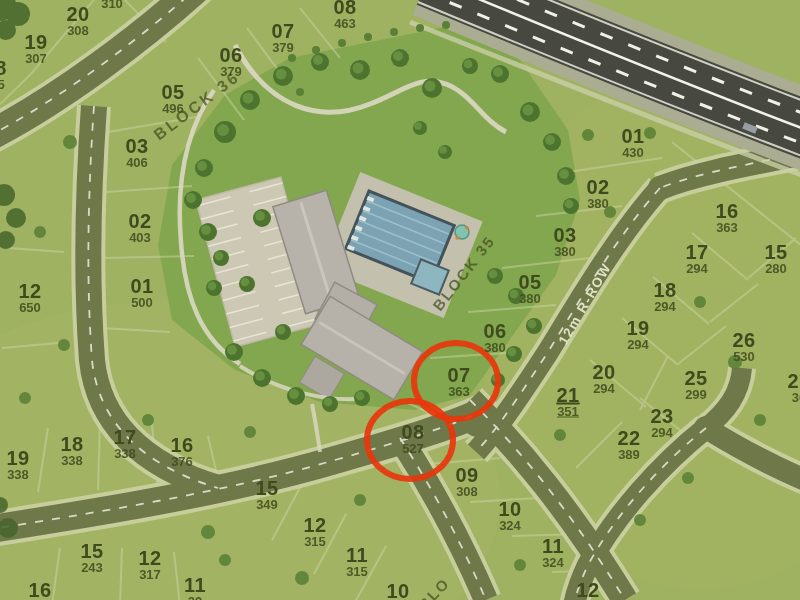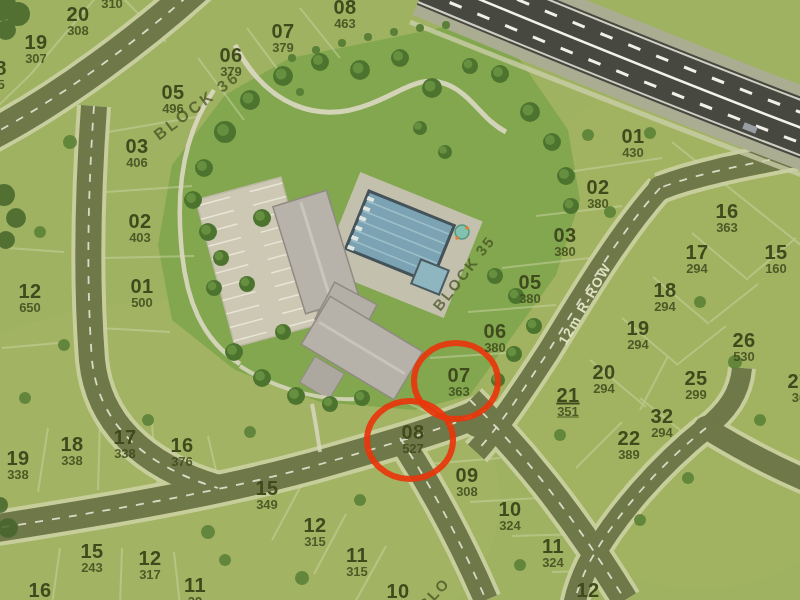--- a/index.html
+++ b/index.html
@@ -378,21 +378,21 @@
       <div class="lot" style="left: 565px; top: 241px;">
         <div class="n">03</div>
         <div class="a">380</div>
       </div>
       <div class="lot" style="left: 697px; top: 258px;">
         <div class="n">17</div>
         <div class="a">294</div>
       </div>
       <div class="lot" style="left: 776px; top: 258px;">
         <div class="n">15</div>
-        <div class="a">160</div>
+        <div class="a">280</div>
       </div>
       <div class="lot" style="left: 530px; top: 288px;">
         <div class="n">05</div>
         <div class="a">380</div>
       </div>
       <div class="lot" style="left: 665px; top: 296px;">
         <div class="n">18</div>
         <div class="a">294</div>
       </div>
       <div class="lot" style="left: 495px; top: 337px;">
@@ -425,21 +425,21 @@
       </div>
       <div class="lot" style="left: 413px; top: 438px;">
         <div class="n">08</div>
         <div class="a">527</div>
       </div>
       <div class="lot" style="left: 568px; top: 401px; text-decoration: underline;">
         <div class="n">21</div>
         <div class="a">351</div>
       </div>
       <div class="lot" style="left: 662px; top: 422px;">
-        <div class="n">32</div>
+        <div class="n">23</div>
         <div class="a">294</div>
       </div>
       <div class="lot" style="left: 629px; top: 444px;">
         <div class="n">22</div>
         <div class="a">389</div>
       </div>
       <div class="lot" style="left: 467px; top: 481px;">
         <div class="n">09</div>
         <div class="a">308</div>
       </div>

